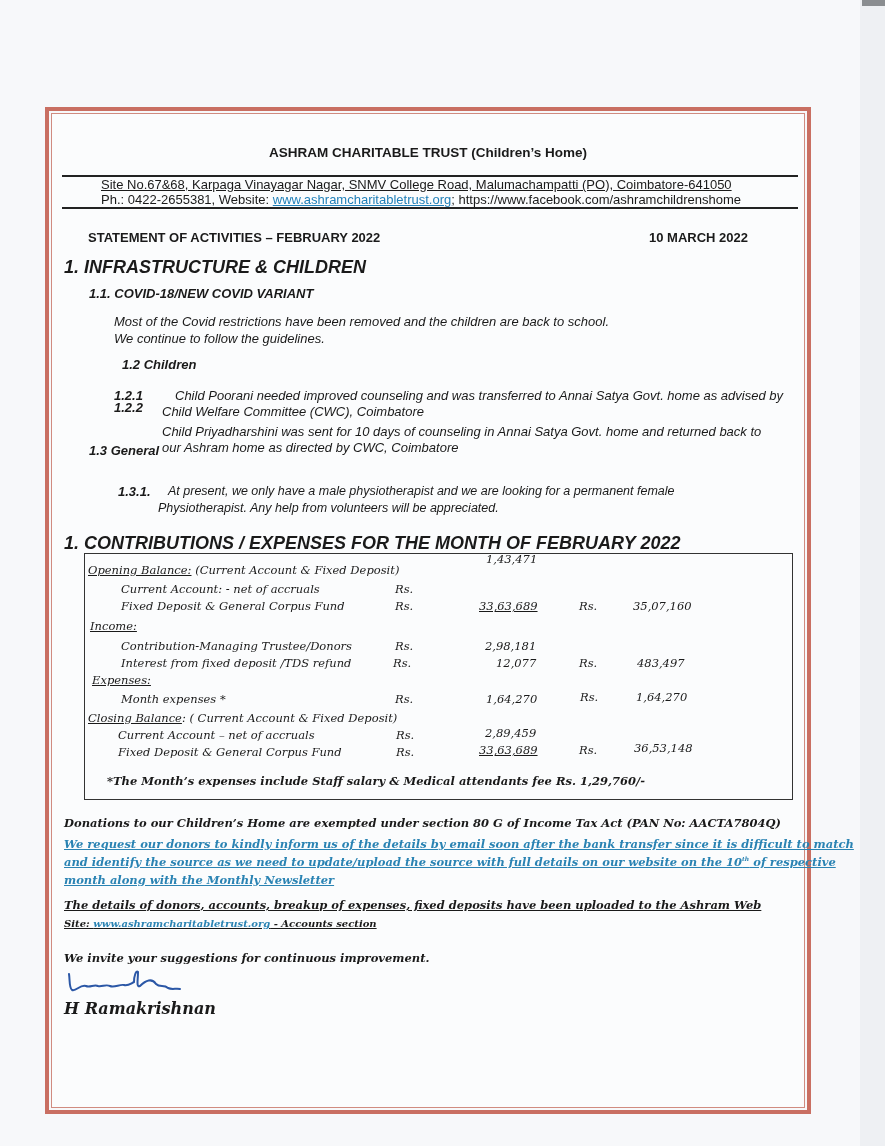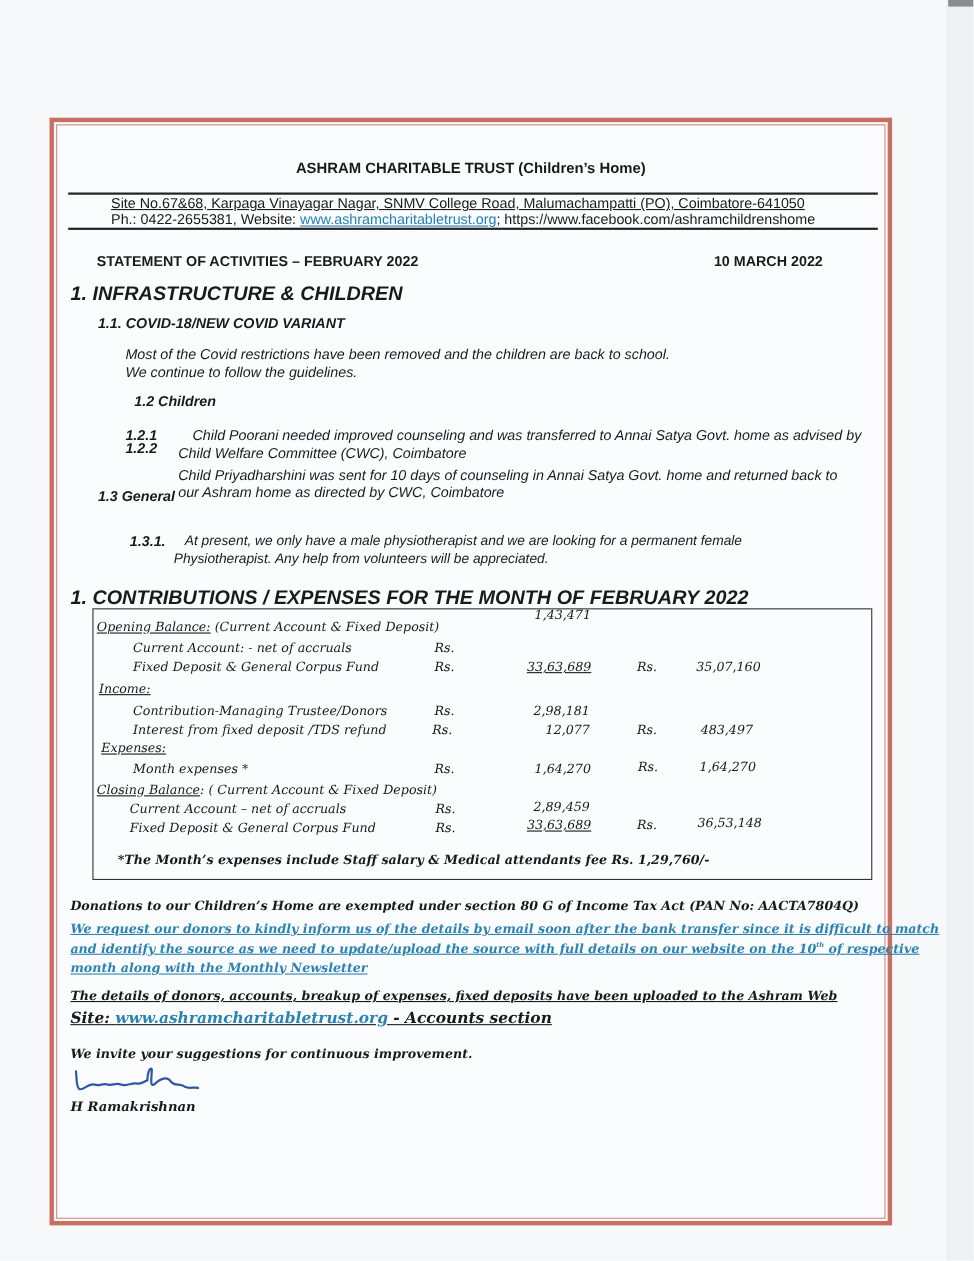--- a/index.html
+++ b/index.html
@@ -115,21 +115,21 @@
 
 <div class="abs serif-it" style="left:107px; top:774px; font-weight:bold;">*The Month’s expenses include Staff salary &amp; Medical attendants fee Rs. 1,29,760/-</div>
 
 <div class="abs serif-it" style="left:64px; top:816px; font-weight:bold; font-size:11.5px;">Donations to our Children’s Home are exempted under section 80 G of Income Tax Act (PAN No: AACTA7804Q)</div>
 
 <div class="abs serif-it u blue" style="left:64px; top:837px; font-weight:bold; font-size:11.5px;">We request our donors to kindly  inform us of the details by email soon after the bank transfer since it is difficult to match</div>
 <div class="abs serif-it u blue" style="left:64px; top:855px; font-weight:bold; font-size:11.5px;"><span>and identify the source as we need to update/upload the source with full details on our website on  the 10</span><sup style="font-size:6px;">th</sup><span> of respective</span></div>
 <div class="abs serif-it u blue" style="left:64px; top:873px; font-weight:bold; font-size:11.5px;">month along with the Monthly  Newsletter</div>
 
 <div class="abs serif-it u" style="left:64px; top:898px; font-weight:bold; font-size:11.5px;">The details of donors, accounts, breakup of expenses, fixed deposits have been uploaded to the Ashram Web</div>
-<div class="abs serif-it u" style="left:64px; top:918px; font-weight:bold; font-size:14px;"><span>Site: </span><span class="blue">www.ashramcharitabletrust.org</span><span> - Accounts section</span></div>
+<div class="abs serif-it u" style="left:64px; top:918px; font-weight:bold; font-size:10px;"><span>Site: </span><span class="blue">www.ashramcharitabletrust.org</span><span> - Accounts section</span></div>
 
 <div class="abs serif-it" style="left:64px; top:951px; font-weight:bold; font-size:11.5px;">We invite your suggestions for continuous improvement.</div>
 
 <svg class="sig" width="120" height="32" viewBox="0 0 120 32">
   <path d="M5 8 C6 14 5 22 8 24 C12 26 16 18 22 20 C26 22 30 18 34 20 C38 21 42 18 46 20 C50 22 56 18 60 19 C64 20 66 18 70 16 C70 10 72 4 74 6 C74 14 72 22 76 20 C82 14 88 12 92 18 C96 22 100 18 104 22 C108 24 112 22 116 23" fill="none" stroke="#2b57a6" stroke-width="2" stroke-linecap="round"></path>
 </svg>
 
-<div class="abs serif-it" style="left:64px; top:999px; font-weight:bold; font-size:12px;font-style:italic;">H Ramakrishnan</div>
+<div class="abs serif-it" style="left:64px; top:999px; font-weight:bold; font-size:16px;font-style:italic;">H Ramakrishnan</div>
 
 </body></html>

